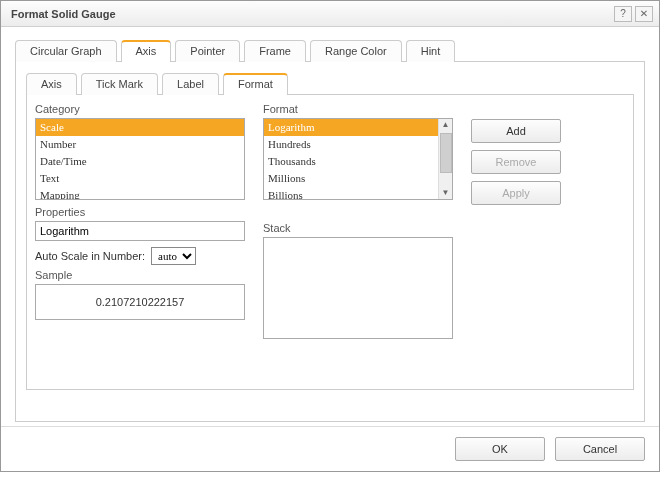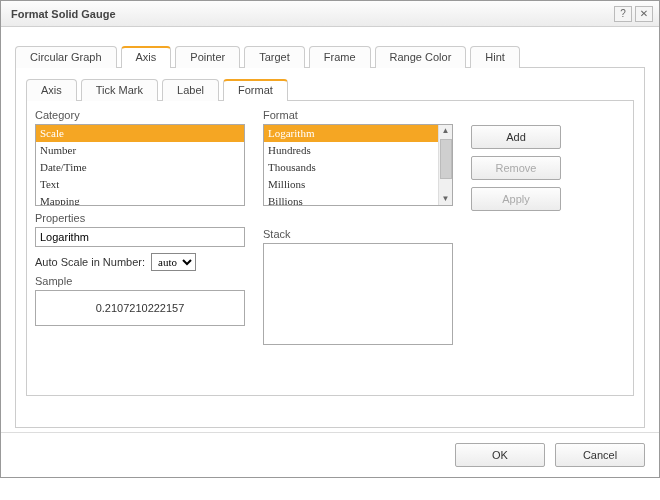--- a/index.html
+++ b/index.html
@@ -40,21 +40,21 @@
     border: 1px solid #bbb;
     background: #f5f5f5;
     display: flex;
     align-items: center;
     justify-content: center;
     font-size: 10px;
     color: #666;
     cursor: pointer;
   }
   .content {
-    padding: 18px 14px 4px 14px;
+    padding: 12px 14px 4px 14px;
     flex: 1;
   }
   .tab-row {
     display: flex;
     border-bottom: 1px solid #ccc;
     position: relative;
   }
   .tab {
     padding: 4px 14px 5px 14px;
     border: 1px solid #ccc;
@@ -219,21 +219,20 @@
       </div>
     </div>
   </div>
 
   <div class="content">
 
     <div class="tab-row">
       <div class="tab">Circular Graph</div>
       <div class="tab active">Axis</div>
       <div class="tab">Pointer</div>
-      <div class="tab">Target</div>
       <div class="tab">Frame</div>
       <div class="tab">Range Color</div>
       <div class="tab">Hint</div>
     </div>
 
     <div class="inner-tabs-wrap">
 
       <div class="tab-row">
         <div class="tab">Axis</div>
         <div class="tab">Tick Mark</div>

